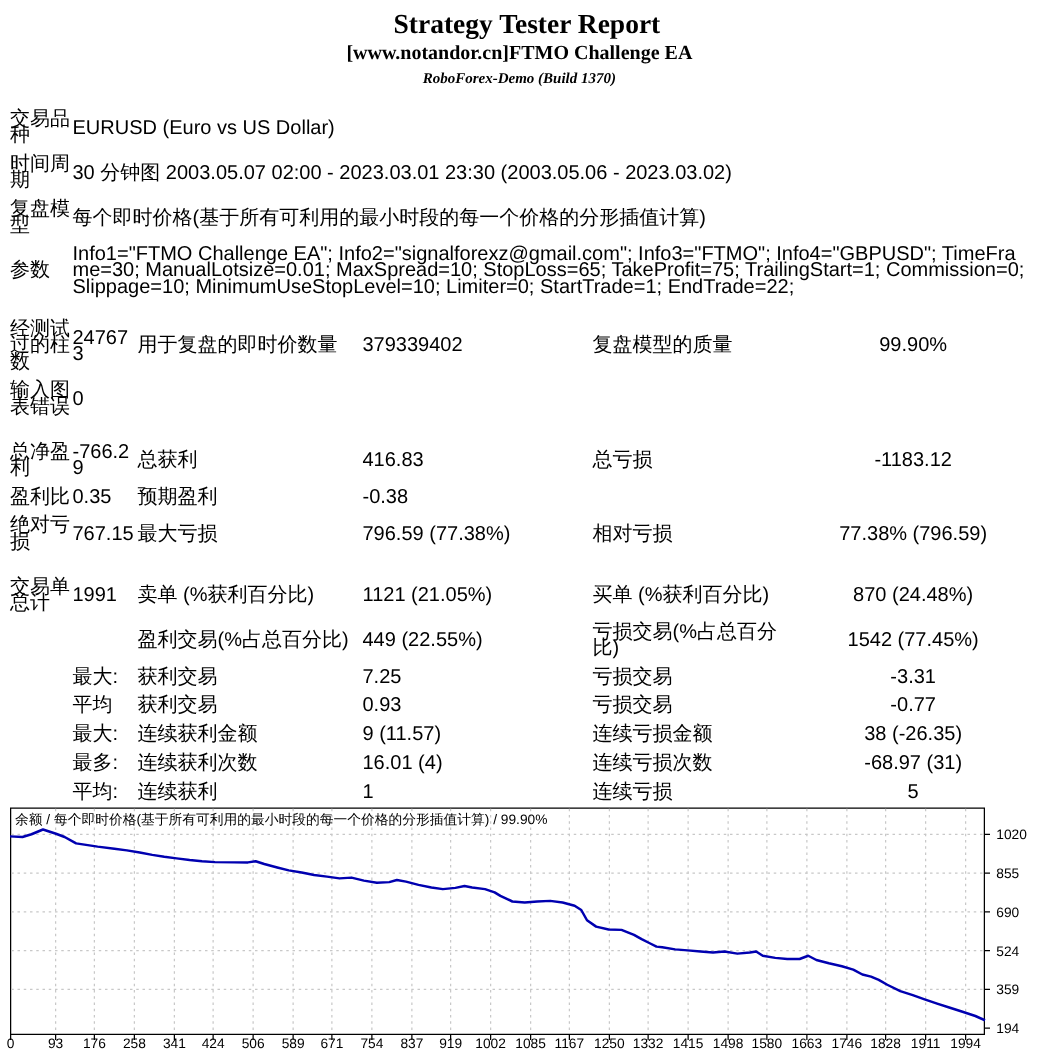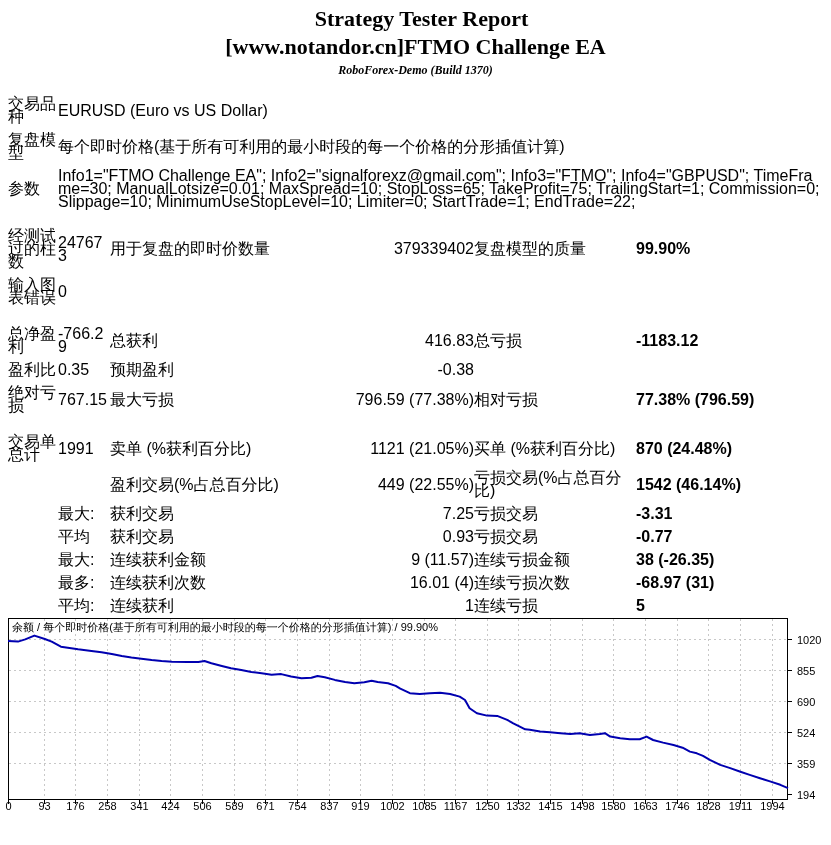--- a/index.html
+++ b/index.html
@@ -4,32 +4,32 @@
 <style>
   html,body{margin:0;padding:0;}
   body{
     width:831px;height:845px;position:relative;background:#ffffff;
     font-family:"Liberation Sans",sans-serif;font-size:12px;color:#000;
     overflow:hidden;
   }
   
   .hdr{text-align:center;font-family:"Liberation Serif",serif;font-weight:bold;}
   .hdr-title{font-size:22px;margin:6px 0 2px 12px;}
-  .hdr-sub{font-size:22px;margin:0 0 3px 0;}
+  .hdr-sub{font-size:16px;margin:0 0 3px 0;}
   .hdr-server{font-size:12px;margin:0;font-style:italic;}
   
   table.stats{
     margin:14px 0 0 8px;width:817px;border-collapse:collapse;table-layout:fixed;
     font-size:16px;
   }
   table.stats td{padding:5px 0 5px 0;line-height:13px;vertical-align:middle;word-break:break-all;}
   td.c0{white-space:pre-line;}                 
   td.c1{text-align:left;padding-right:8px;}   
-  td.c3{text-align:right;padding-right:6px;}   
-  td.c5{text-align:left;font-weight:bold;}                     
+  td.c3{padding-right:6px;}   
+  td.c5{text-align:center;}                     
   td.span5{word-break:normal;}
   tr.sp td{padding:0;height:11px;}
   tr.sp2 td{padding:0;height:13px;}
   
   #chartwrap{position:absolute;left:0;top:650;width:831px;height:195px;}
   #equity-svg text{font-family:"Liberation Sans",sans-serif;font-size:11px;fill:#000;}
 </style>
 </head>
 <body>
 
@@ -47,20 +47,24 @@
     <col style="width:184px">
       <col style="width:162px">
       <col style="width:189px">
   </colgroup>
   <tbody>
       <tr>
     <td class="c0">交易品种</td>
     <td class="span5" colspan="5">EURUSD (Euro vs US Dollar)</td>
   </tr>
   <tr>
+    <td class="c0">时间周期</td>
+    <td class="span5" colspan="5">30 分钟图 2003.05.07 02:00 - 2023.03.01 23:30 (2003.05.06 - 2023.03.02)</td>
+  </tr>
+  <tr>
     <td class="c0">复盘模型</td>
     <td class="span5" colspan="5">每个即时价格(基于所有可利用的最小时段的每一个价格的分形插值计算)</td>
   </tr>
   <tr>
     <td class="c0">参数</td>
     <td class="span5" colspan="5">Info1="FTMO Challenge EA"; Info2="signalforexz@gmail.com"; Info3="FTMO"; Info4="GBPUSD"; TimeFrame=30; ManualLotsize=0.01; MaxSpread=10; StopLoss=65; TakeProfit=75; TrailingStart=1; Commission=0; Slippage=10; MinimumUseStopLevel=10; Limiter=0; StartTrade=1; EndTrade=22;</td>
   </tr>
 
   <tr class="sp">
         <td colspan="6"></td>
@@ -126,21 +130,21 @@
     <td class="c3">1121 (21.05%)</td>
     <td class="c4">买单 (%获利百分比)</td>
     <td class="c5">870 (24.48%)</td>
   </tr>
   <tr>
     <td class="c0"></td>
     <td class="c1"></td>
     <td class="c2">盈利交易(%占总百分比)</td>
     <td class="c3">449 (22.55%)</td>
     <td class="c4">亏损交易(%占总百分比)</td>
-    <td class="c5">1542 (46.14%)</td>
+    <td class="c5">1542 (77.45%)</td>
   </tr>
   <tr>
     <td class="c0"></td>
     <td class="c1">最大:</td>
     <td class="c2">获利交易</td>
     <td class="c3">7.25</td>
     <td class="c4">亏损交易</td>
     <td class="c5">-3.31</td>
   </tr>
   <tr>

